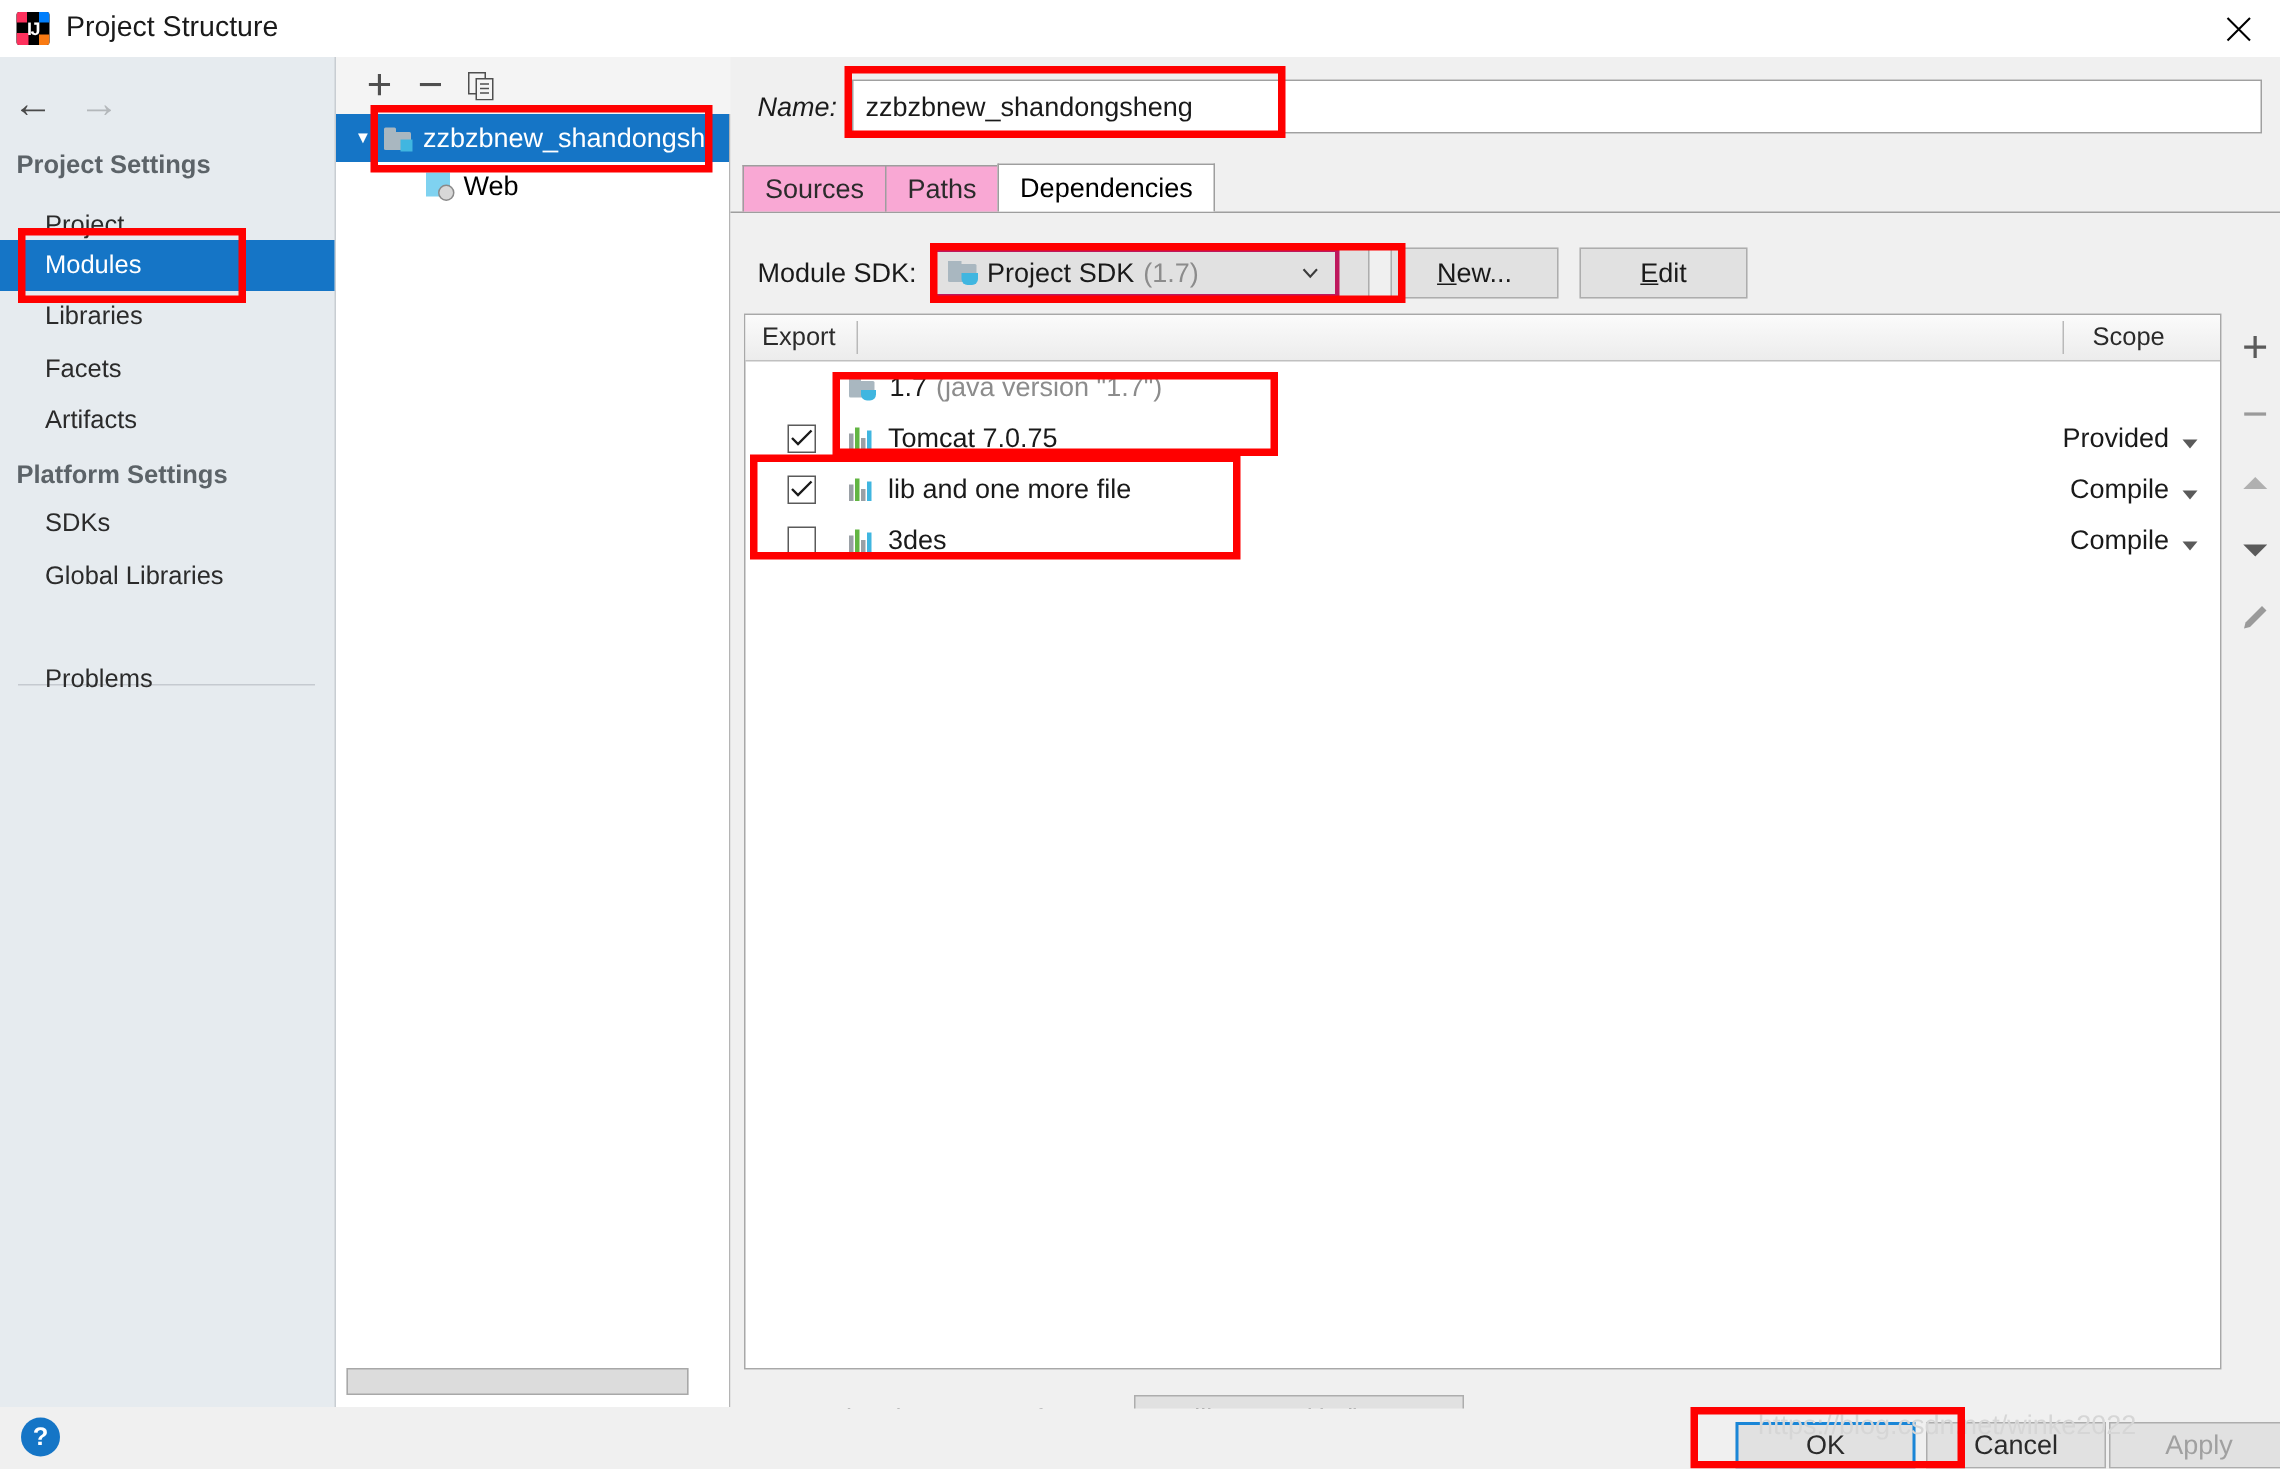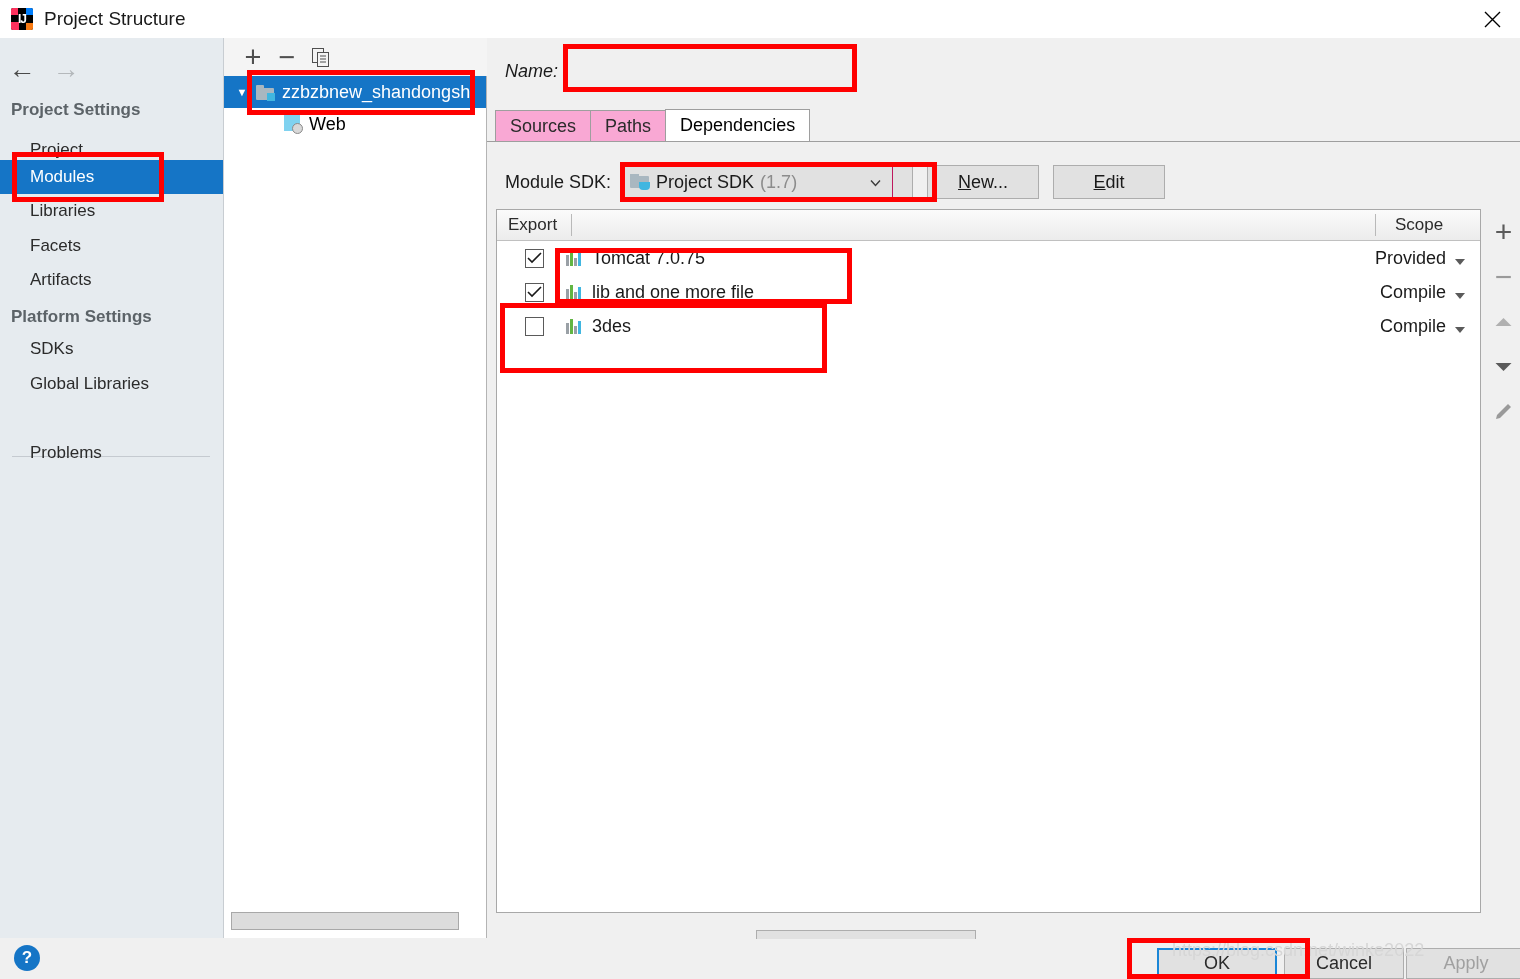--- a/index.html
+++ b/index.html
@@ -225,21 +225,21 @@
 
   .sdk-row {
     position: absolute; left: 0; top: 122px;
     width: 1033px; height: 44px;
     display: flex; align-items: center; text-align: center;
   }
   .sdk-label { font-size: 18px; color: #1a1a1a; margin-left: 18px; margin-right: 10px; }
   .sdk-combo {
     width: 272px; height: 34px;
     background: #e1e1e1;
-    border: 1px solid #be185d;
+    border: 3px solid #be185d;
     display: flex; align-items: center;
     box-sizing: border-box;
     cursor: pointer;
     position: relative;
   }
   .sdk-combo .jdk-icon {
     position: relative; width: 20px; height: 16px; margin-left: 8px; margin-right: 6px; flex:none;
   }
   .sdk-combo .jdk-icon .fb { position:absolute; left:0; bottom:2px; width:19px; height:12px; background:#a9b7c0; border-radius:1px; }
   .sdk-combo .jdk-icon .ft { position:absolute; left:0; top:0; width:9px; height:4px; background:#a9b7c0; }
@@ -502,20 +502,21 @@
 
     <div class="tree-hscroll">
       <div class="thumb"></div>
     </div>
   </div>
 
   <div class="main">
 
     <div class="name-row">
       <span class="name-label">Name:</span>
+      <input class="name-input" value="zzbzbnew_shandongsheng" style="">
     </div>
 
     <div class="tabstrip">
       <div class="tab">
         <span>Sources</span>
       </div>
       <div class="tab">
         <span>Paths</span>
       </div>
       <div class="tab active">
@@ -550,20 +551,30 @@
 
     <div class="table-wrap">
       <div class="table-head">
         <span class="th-export">Export</span>
         <span class="th-divider"></span>
         <span class="th-divider2"></span>
         <span class="th-scope">Scope</span>
       </div>
 
 
+      <div class="dep-row">
+        <span class="cb-space"></span>
+        <span class="jdk-row-icon">
+          <span class="fb"></span>
+            <span class="ft"></span>
+            <span class="cup"></span>
+        </span>
+        <span class="dep-name">1.7</span>
+        <span class="dep-sub">(java version "1.7")</span>
+      </div>
 
       <div class="dep-row">
         <span class="cb checked">
           <svg class="tick" width="15" height="12" viewBox="0 0 15 12">
               <path d="M1 6 L5 10 L14 1" stroke="#1a1a1a" stroke-width="1.6" fill="none"></path>
             </svg>
         </span>
         <span class="lib-icon">
             <i class="g1"></i>
             <i class="g2"></i>

